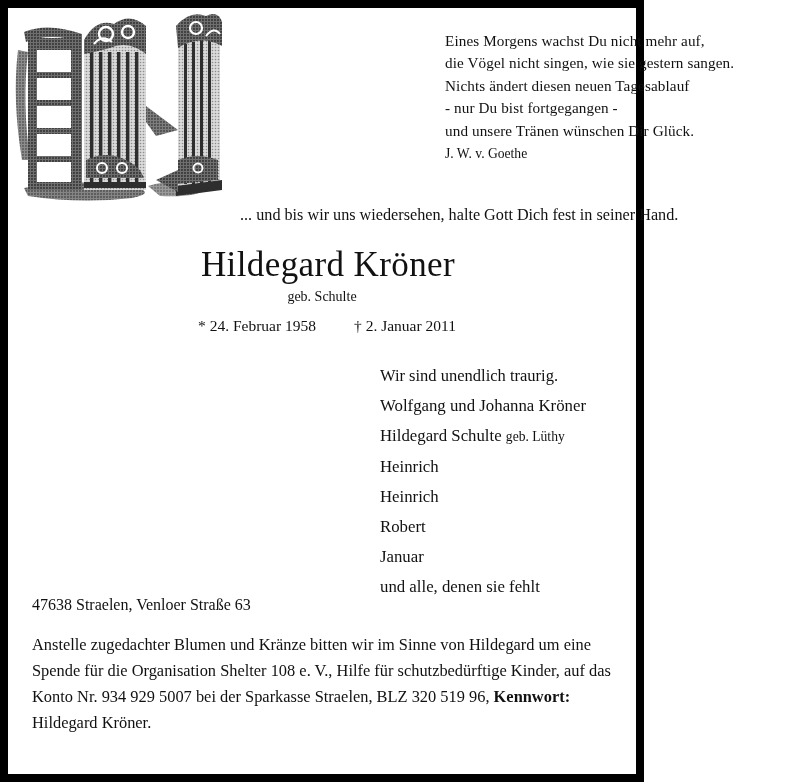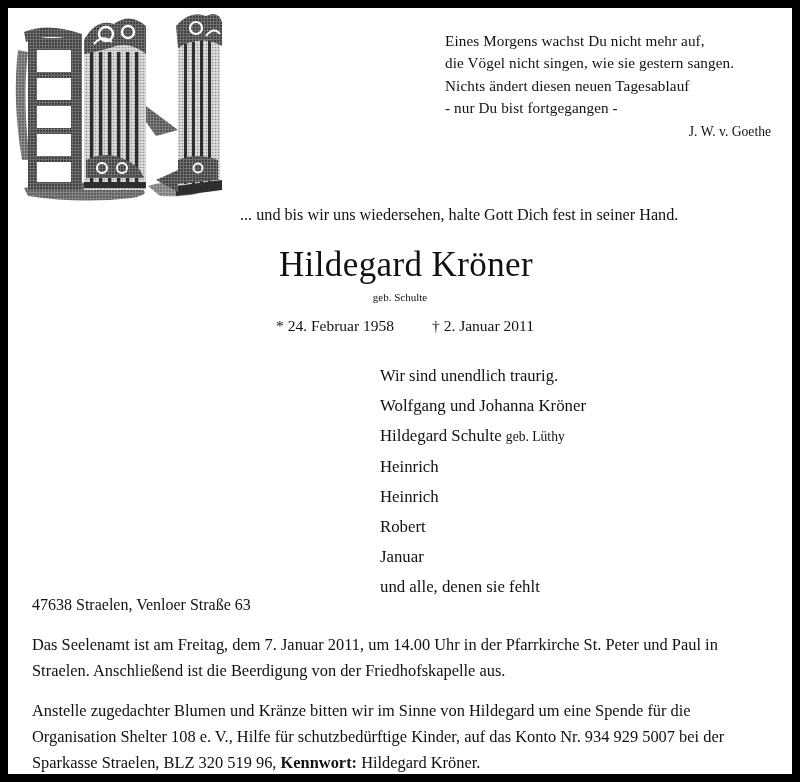--- a/index.html
+++ b/index.html
@@ -12,21 +12,21 @@
     height: 782px;
     font-family: "Liberation Serif", "DejaVu Serif", serif;
     color: #111111;
     overflow: hidden;
   }
 
   
   #notice {
     position: relative;
     box-sizing: border-box;
-    width: 800px;
+    width: 644px;
     height: 782px;
     border: 8px solid #000000;
     background: #ffffff;
   }
 
   
   .top-zone {
     position: relative;
     height: 210px;
   }
@@ -50,21 +50,20 @@
   }
   .poem-line {
     font-size: 15.2px;
     line-height: 22.4px;
     white-space: nowrap;
     letter-spacing: 0.1px;
   }
   .poem-author {
     font-size: 13.6px;
     line-height: 21px;
-    text-align: right;
     padding-right: 4px;
     margin-top: 1px;
   }
 
   
   .consolation {
     position: absolute;
     left: 232px;
     top: 196px;
     font-size: 16.2px;
@@ -80,21 +79,21 @@
   }
   .deceased-name {
     font-size: 35px;
     line-height: 42px;
     font-weight: normal;
     letter-spacing: 0.4px;
     margin: 0;
     padding-left: 12px;
   }
   .maiden-name {
-    font-size: 11px;
+    font-size: 14px;
     line-height: 20px;
     margin-top: 1px;
     padding-left: 0;
   }
   .dates {
     font-size: 15.5px;
     line-height: 22px;
     margin-top: 8px;
     padding-left: 10px;
   }
@@ -215,20 +214,21 @@
           <path d="M146 170 L168 160 L168 182 Z" fill="url(#halft)"></path>
         </g>
       </svg>
     </div>
 
     <div class="poem">
       <div class="poem-line">Eines Morgens wachst Du nicht mehr auf,</div>
       <div class="poem-line">die Vögel nicht singen, wie sie gestern sangen.</div>
       <div class="poem-line">Nichts ändert diesen neuen Tagesablauf</div>
       <div class="poem-line">- nur Du bist fortgegangen -</div>
+      <div class="poem-line">und unsere Tränen wünschen Dir Glück.</div>
       <div class="poem-author">J. W. v. Goethe</div>
     </div>
 
     <div class="consolation">... und bis wir uns wiedersehen, halte Gott Dich fest in seiner Hand.</div>
   </div>
 
   <div class="name-block">
     <h1 class="deceased-name">Hildegard Kröner</h1>
     <div class="maiden-name">geb. Schulte</div>
     <div class="dates">
@@ -242,17 +242,16 @@
     <div class="mourner-line"><span>Hildegard Schulte</span> <span class="sub">geb. Lüthy</span></div>
     <div class="mourner-line"><span>Heinrich</span></div>
     <div class="mourner-line"><span>Heinrich</span></div>
     <div class="mourner-line"><span>Robert</span></div>
     <div class="mourner-line"><span>Januar</span></div>
     <div class="mourner-line"><span>und alle, denen sie fehlt</span></div>
   </div>
 
   <div class="footer">
     <div class="address">47638 Straelen, Venloer Straße 63</div>
-    <div class="service-text">Das Seelenamt ist am Freitag, dem 7. Januar 2011, um 14.00 Uhr in der Pfarrkirche St. Peter und Paul in Straelen. Anschließend ist die Beerdigung von der Friedhofskapelle aus.</div>
     <div class="donation-text"><span>Anstelle zugedachter Blumen und Kränze bitten wir im Sinne von Hildegard um eine Spende für die Organisation Shelter 108 e. V., Hilfe für schutzbedürftige Kinder, auf das Konto Nr. 934 929 5007 bei der Sparkasse Straelen, BLZ 320 519 96, </span><span class="kennwort">Kennwort:</span><span> Hildegard Kröner.</span></div>
   </div>
 
 </div>
 
 </body></html>

